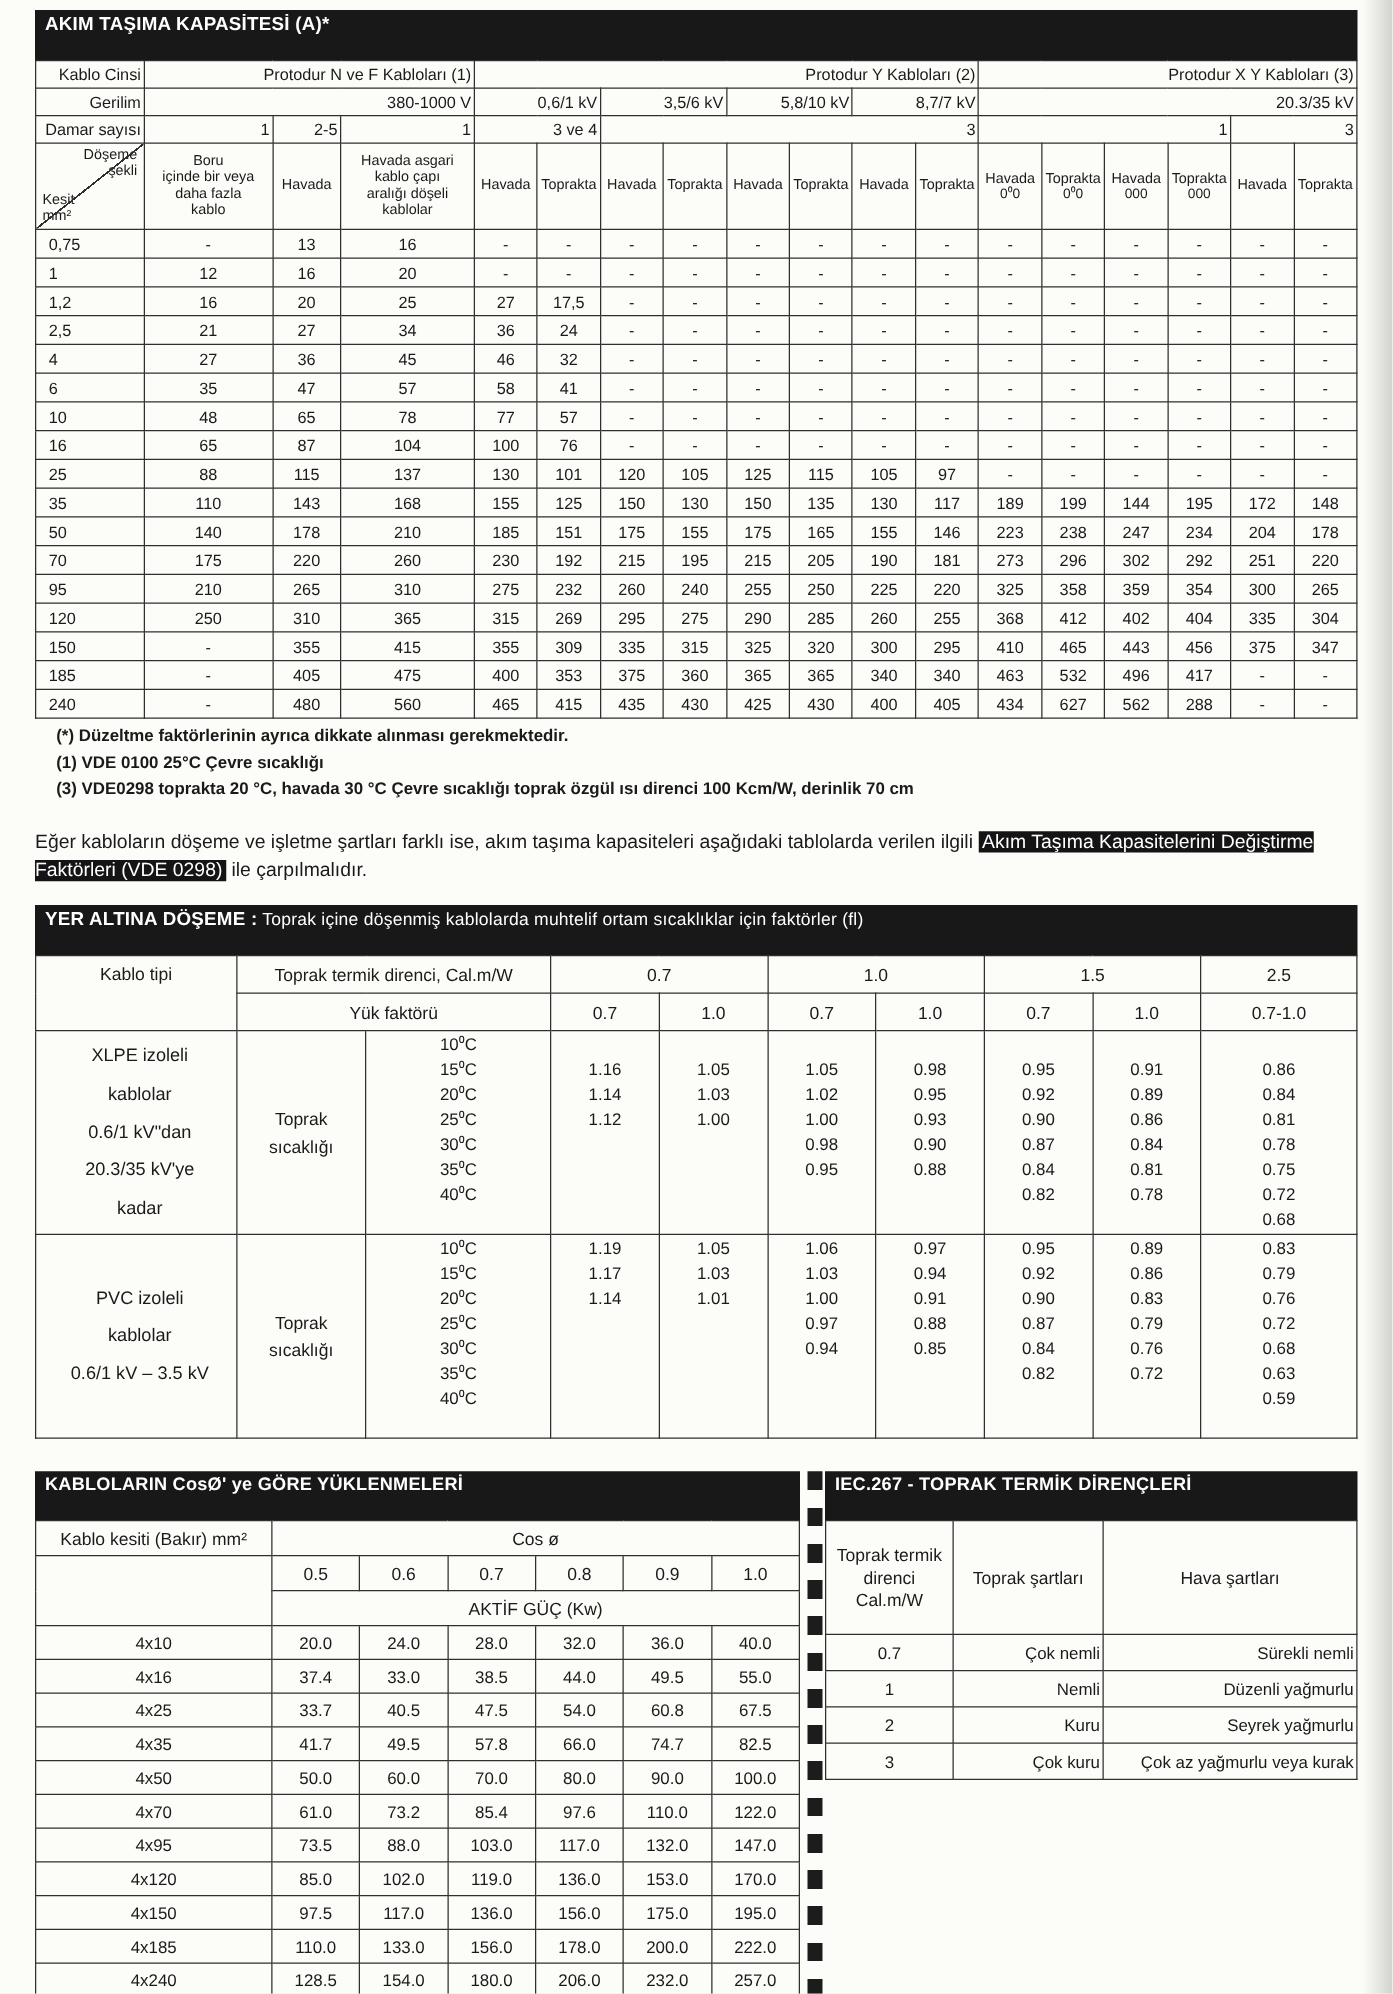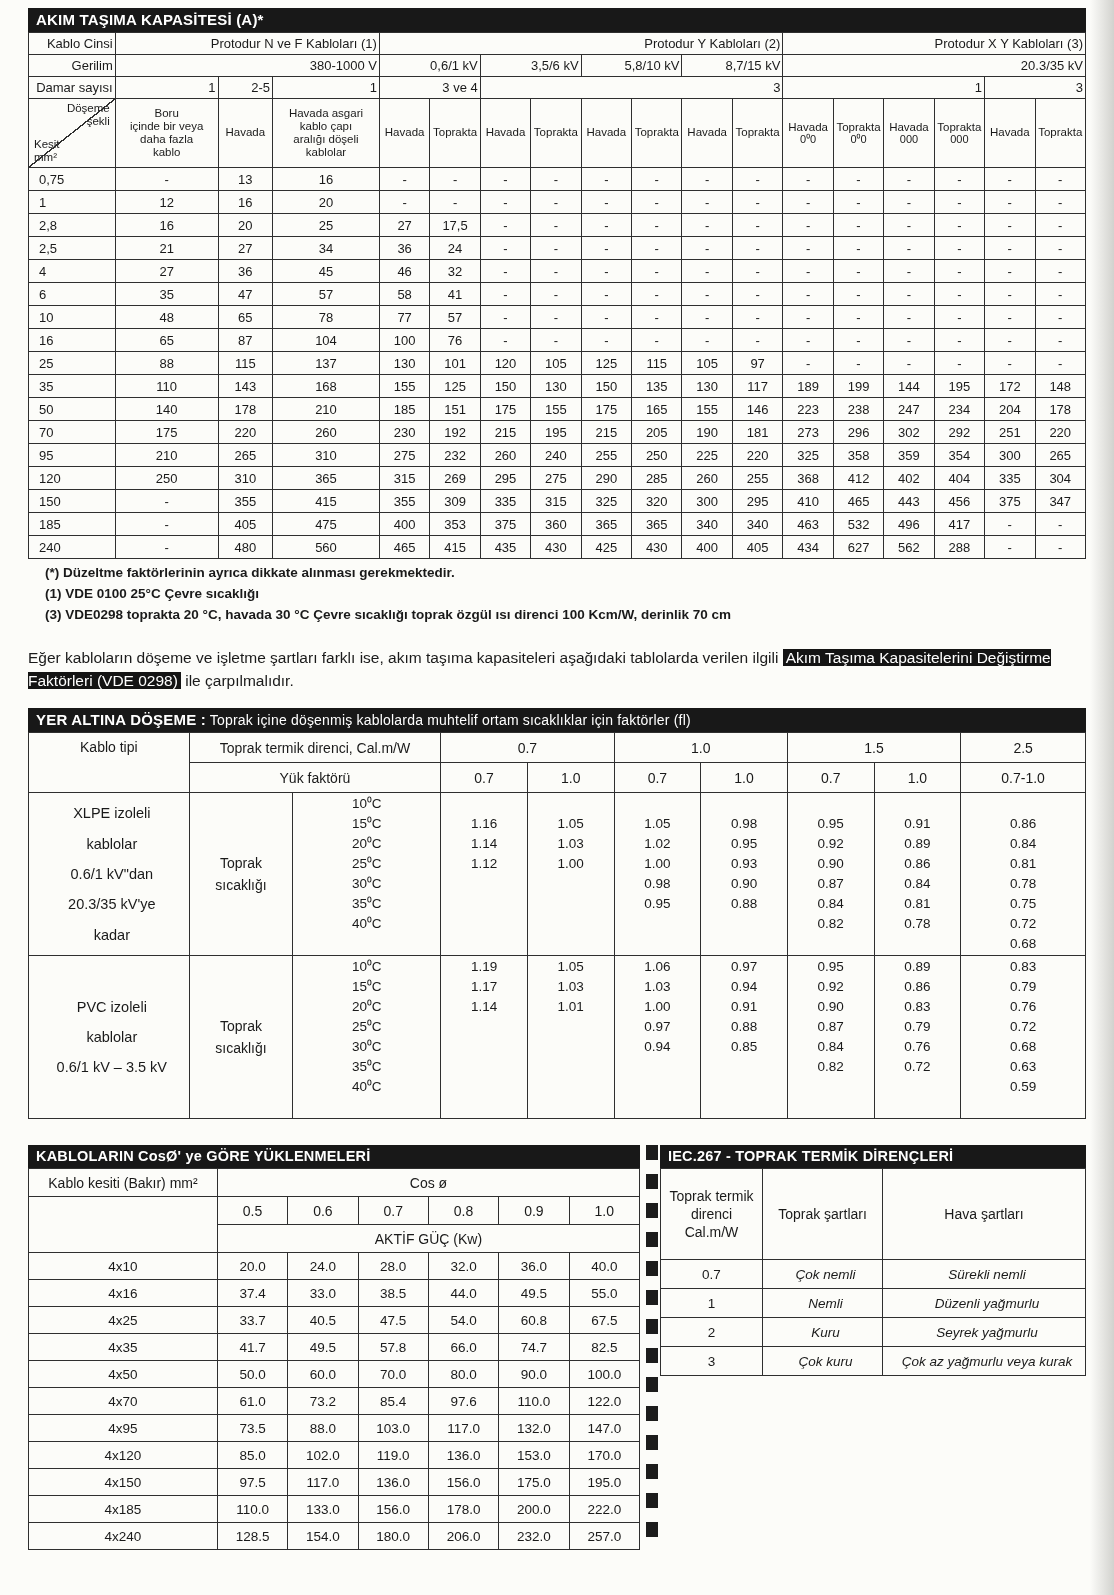--- a/index.html
+++ b/index.html
@@ -5,21 +5,21 @@
   html,body{margin:0;padding:0;background:#e9e9e6;}
   .page{
     width:1114px;height:1595px;margin:0 auto;position:relative;overflow:hidden;
     background:#fcfcf9;color:#1a1a1a;
     font-family:"Liberation Sans",sans-serif;
     box-sizing:border-box;padding:8px 28px 0 28px;
   }
   .scan-edge{position:absolute;top:0;right:0;width:24px;height:100%;
     background:linear-gradient(to right,rgba(0,0,0,0),rgba(110,110,104,.16) 55%,rgba(88,88,82,.26));pointer-events:none;}
   .bar{background:#181818;color:#fff;font-weight:bold;font-size:15px;
-    padding:3px 8px 4px 8px;letter-spacing:.2px;}
+    padding:3px 8px 20px 8px;letter-spacing:.2px;}
   .bar .rest{font-weight:normal;font-size:14px;}
   table{border-collapse:collapse;width:100%;table-layout:fixed;}
   th,td{border:1px solid #2f2f2f;padding:1px 2px;text-align:center;font-weight:normal;
     overflow:hidden;}
   
   .cap{font-size:13px;}
   .cap thead tr.meta th{height:19px;font-size:13px;text-align:right;}
   .cap thead tr.colhead th{height:66px;font-size:11.5px;line-height:1.15;vertical-align:middle;}
   .cap tbody td{height:20px;}
   .cap tbody td:first-child{text-align:left;padding-left:10px;}
@@ -48,21 +48,21 @@
   .divider{flex:0 0 12px;margin:0 2px 0 6px;
     background:repeating-linear-gradient(180deg,#1c1c1c 0 15px,transparent 15px 29px);}
   .iec-col{flex:1;}
   .bar.small{font-size:14.5px;}
   .cos{font-size:13.5px;}
   .cos thead th{height:25px;font-size:14px;}
   .cos tbody td{height:24px;}
   .iec{font-size:13.5px;}
   .iec thead th{height:88px;font-size:14px;vertical-align:middle;line-height:1.3;}
   .iec tbody td{height:26px;}
-  .iec tbody td:not(:first-child){text-align:center;padding-left:8px;font-style:italic;}
+  .iec tbody td:not(:first-child){text-align:right;padding-left:8px;}
 </style>
 </head>
 <body>
 
 <div class="page">
   <div class="scan-edge"></div>
 
   <div class="bar">AKIM TAŞIMA KAPASİTESİ (A)*</div>
 
   <table class="cap">
@@ -79,21 +79,21 @@
         <th colspan="3">Protodur N ve F Kabloları (1)</th>
         <th colspan="8">Protodur Y Kabloları (2)</th>
         <th colspan="6">Protodur X Y Kabloları (3)</th>
       </tr>
       <tr class="meta">
         <th>Gerilim</th>
         <th colspan="3">380-1000 V</th>
         <th colspan="2">0,6/1 kV</th>
         <th colspan="2">3,5/6 kV</th>
         <th colspan="2">5,8/10 kV</th>
-        <th colspan="2">8,7/15 kV</th>
+        <th colspan="2">8,7/7 kV</th>
         <th colspan="6">20.3/35 kV</th>
       </tr>
       <tr class="meta">
         <th>Damar sayısı</th>
         <th>1</th>
         <th>2-5</th>
         <th>1</th>
         <th colspan="2">3 ve 4</th>
         <th colspan="6">3</th>
         <th colspan="4">1</th>
@@ -182,21 +182,21 @@
           <td>-</td>
           <td>-</td>
           <td>-</td>
           <td>-</td>
           <td>-</td>
           <td>-</td>
           <td>-</td>
           <td>-</td>
         </tr>
         <tr>
-          <td>2,8</td>
+          <td>1,2</td>
           <td>16</td>
           <td>20</td>
           <td>25</td>
           <td>27</td>
           <td>17,5</td>
           <td>-</td>
           <td>-</td>
           <td>-</td>
           <td>-</td>
           <td>-</td>

